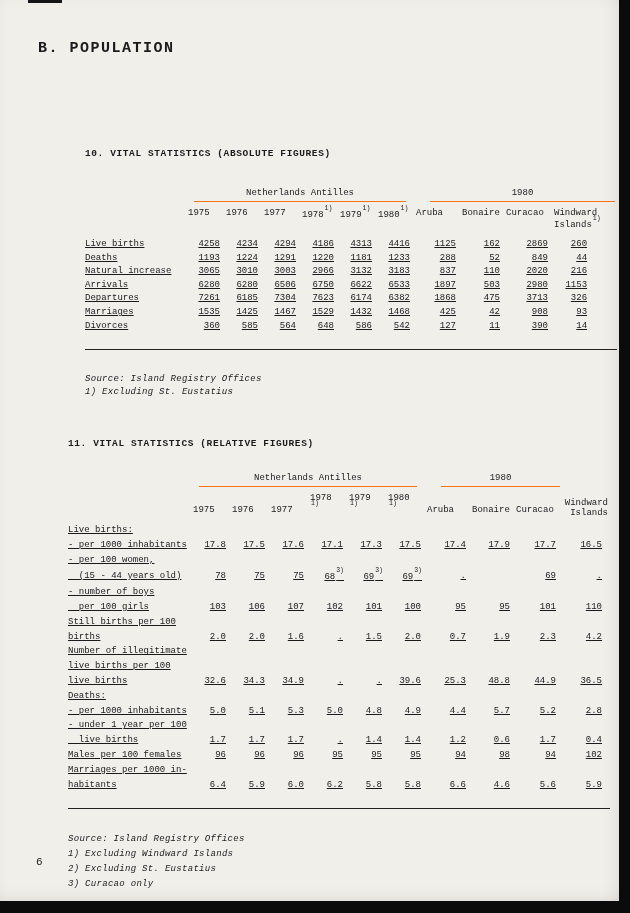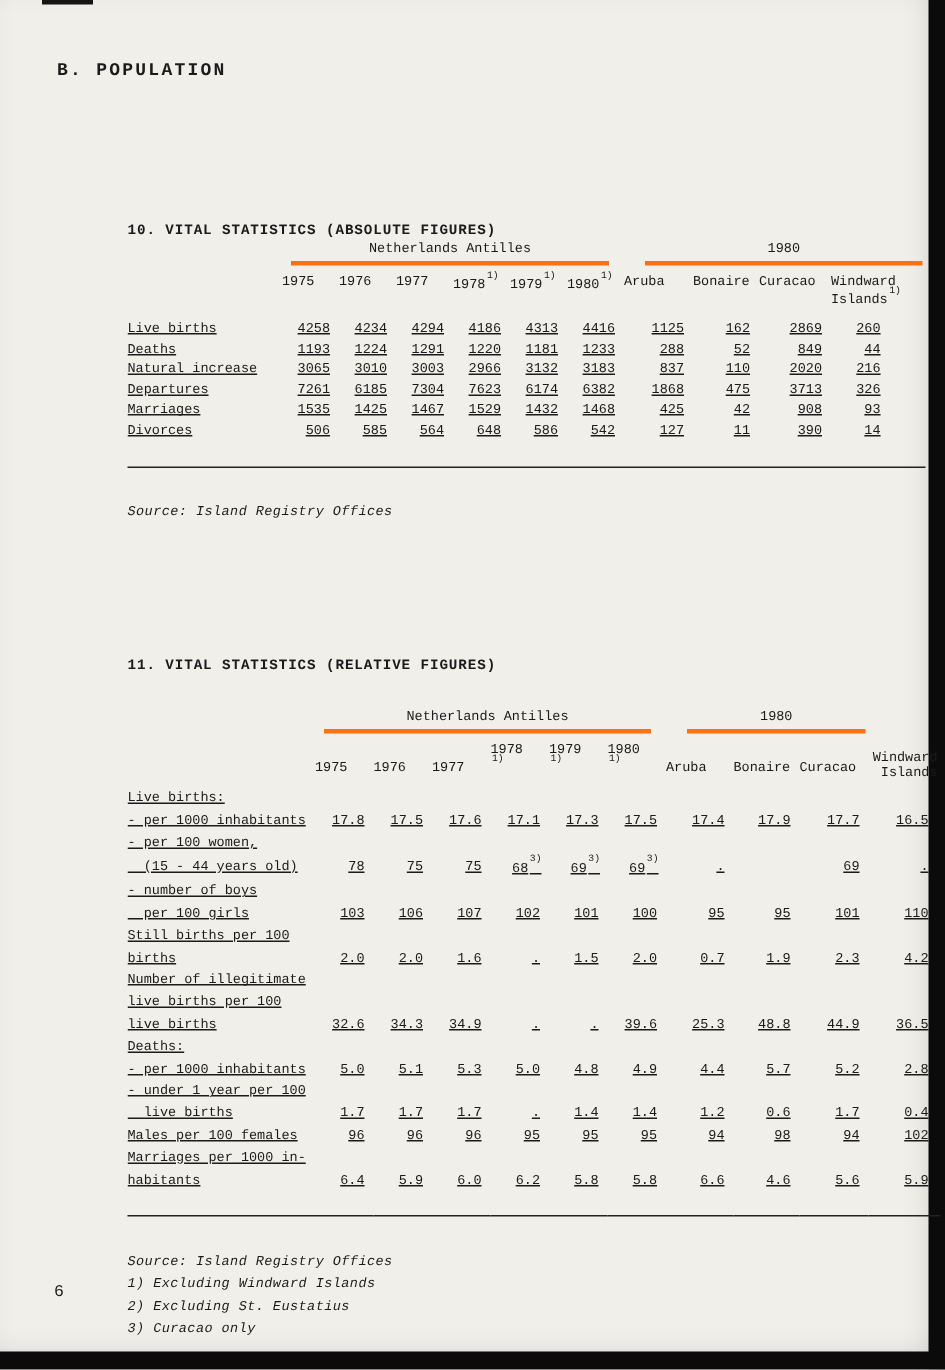--- a/index.html
+++ b/index.html
@@ -11,39 +11,39 @@
     color:#1b1b1b;
     overflow:hidden;
     box-shadow: inset -20px 0 26px -20px rgba(0,0,0,0.30), inset 0 -20px 26px -20px rgba(0,0,0,0.30);
   }
   .edge-right  { position:absolute; top:0; right:0; width:11px; height:100%; background:#0b0b0b; }
   .edge-bottom { position:absolute; left:0; bottom:0; width:100%; height:12px; background:#0b0b0b; }
   .corner-mark { position:absolute; left:28px; top:0; width:34px; height:3px; background:#151515; }
 
   .section-header {
     position:absolute; left:38px; top:40px;
-    font-size:12px; font-weight:bold; letter-spacing:1.5px;
+    font-size:15px; font-weight:bold; letter-spacing:1.5px;
   }
   .page-number { position:absolute; left:36px; top:856px; font-size:11px; }
 
   .tbl { position:absolute; }
   .t10 { left:85px; top:148px; width:533px; }
-  .t11 { left:85px; top:438px; width:543px; }
+  .t11 { left:68px; top:438px; width:543px; }
 
   .tbl-title { font-weight:bold; font-size:9.5px; letter-spacing:0.6px; }
-  .t10 .tbl-title { margin-bottom:2px; }
+  .t10 .tbl-title { margin-bottom:29px; }
   .t11 .tbl-title { margin-bottom:24px; }
 
   table { border-collapse:collapse; table-layout:fixed; }
   .t10 table { width:532px; font-size:9px; }
   .t11 table { width:542px; font-size:9px; }
   td { padding:0; white-space:nowrap; }
 
   .group-underline {
-    border-bottom:3px solid #f97316;
+    border-bottom:1px solid #f97316;
     text-align:center;
     padding-bottom:3px;
     margin:0 10px 0 6px;
     font-size:9px;
   }
   .gu-right { margin-left:14px; margin-right:2px; }
   tr.group-row td { padding-bottom:2px; vertical-align:bottom; }
 
   tr.colhead td {
     border-bottom:1.2px solid #222;
@@ -161,20 +161,33 @@
             <td class="num">3003</td>
             <td class="num">2966</td>
             <td class="num">3132</td>
             <td class="num">3183</td>
             <td class="num">837</td>
             <td class="num">110</td>
             <td class="num">2020</td>
             <td class="num">216</td>
           </tr>
           <tr>
+            <td class="rowlabel">Arrivals</td>
+            <td class="num">6280</td>
+            <td class="num">6280</td>
+            <td class="num">6506</td>
+            <td class="num">6750</td>
+            <td class="num">6622</td>
+            <td class="num">6533</td>
+            <td class="num">1897</td>
+            <td class="num">503</td>
+            <td class="num">2980</td>
+            <td class="num">1153</td>
+          </tr>
+          <tr>
             <td class="rowlabel">Departures</td>
             <td class="num">7261</td>
             <td class="num">6185</td>
             <td class="num">7304</td>
             <td class="num">7623</td>
             <td class="num">6174</td>
             <td class="num">6382</td>
             <td class="num">1868</td>
             <td class="num">475</td>
             <td class="num">3713</td>
@@ -188,35 +201,38 @@
             <td class="num">1529</td>
             <td class="num">1432</td>
             <td class="num">1468</td>
             <td class="num">425</td>
             <td class="num">42</td>
             <td class="num">908</td>
             <td class="num">93</td>
           </tr>
           <tr class="lastrow">
             <td class="rowlabel">Divorces</td>
-            <td class="num">506</td>
+            <td class="num">360</td>
             <td class="num">585</td>
             <td class="num">564</td>
             <td class="num">648</td>
             <td class="num">586</td>
             <td class="num">542</td>
             <td class="num">127</td>
             <td class="num">11</td>
             <td class="num">390</td>
             <td class="num">14</td>
           </tr>
         </tbody>
       </table>
     <div class="notes">
       <div class="source">Source: Island Registry Offices</div>
+      <div class="footnotes">
+          <div>1) Excluding St. Eustatius</div>
+        </div>
     </div>
   </section>
 
   <section class="tbl t11" id="t11">
     <div class="tbl-title">11. VITAL STATISTICS (RELATIVE FIGURES)</div>
     <table>
         <colgroup>
           <col style="width: 125px;">
           <col style="width: 39px;">
           <col style="width: 39px;">

